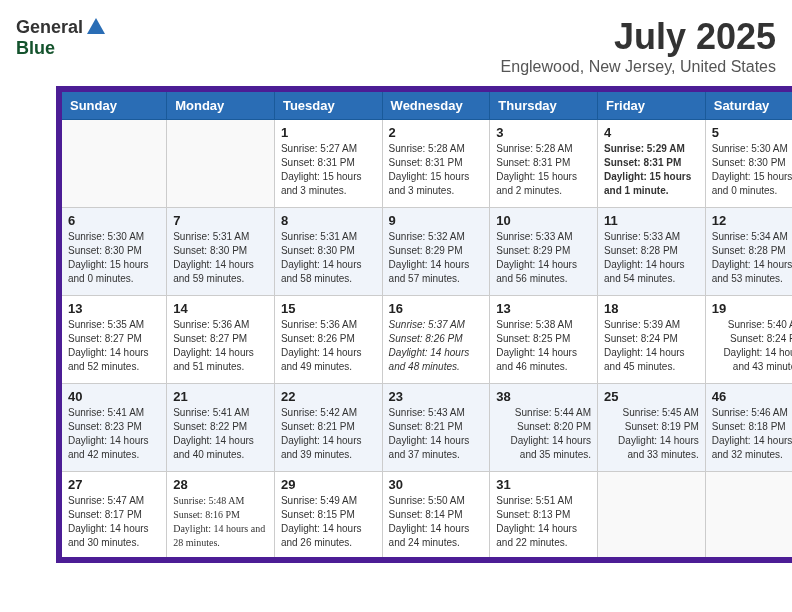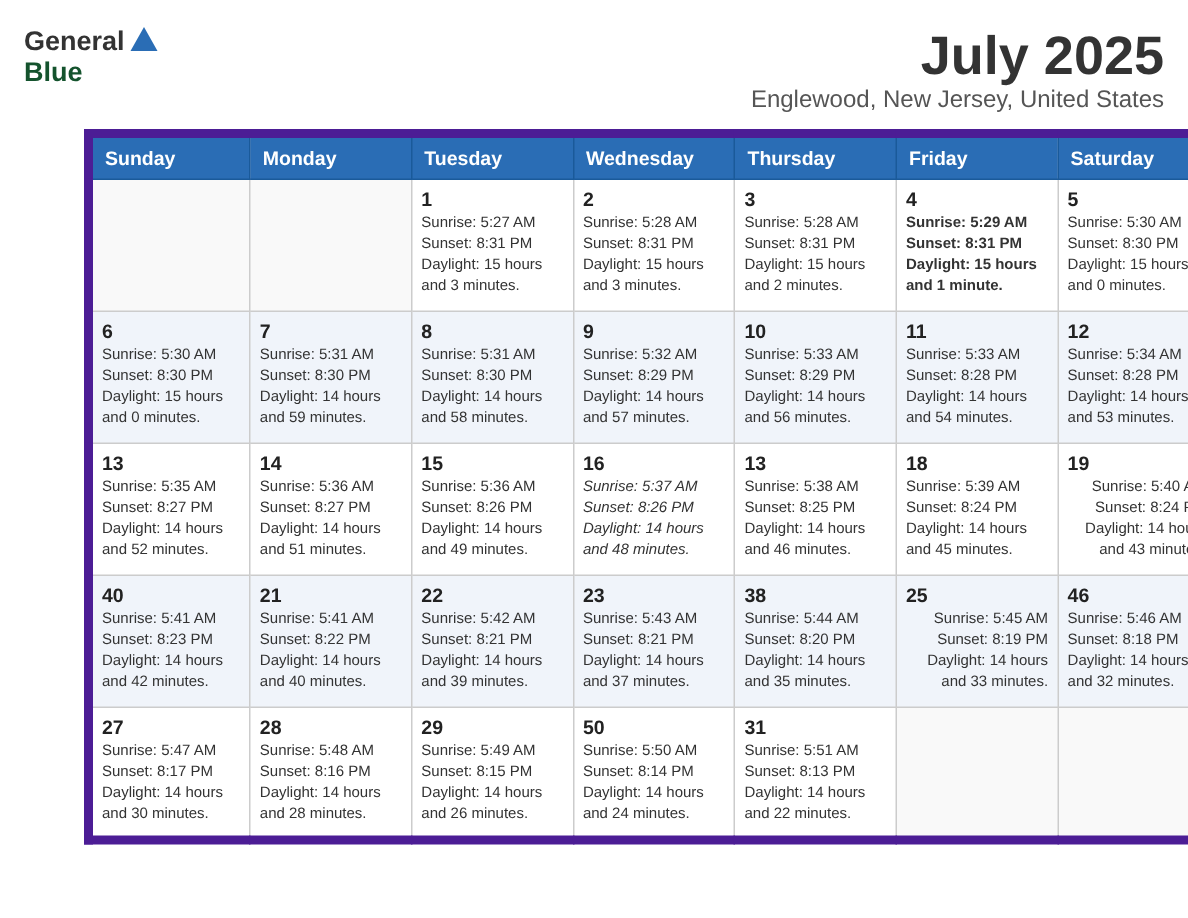--- a/index.html
+++ b/index.html
@@ -264,21 +264,21 @@
 Daylight: 14 hours and 39 minutes.</div>
         </td>
         <td>
           <div class="day-number">23</div>
           <div class="day-info" style="white-space: pre-line;">Sunrise: 5:43 AM
 Sunset: 8:21 PM
 Daylight: 14 hours and 37 minutes.</div>
         </td>
         <td>
           <div class="day-number">38</div>
-          <div class="day-info" style="white-space: pre-line;">Sunrise: 5:44 AM
+          <div class="day-info" style="white-space: pre-line; text-align: right;">Sunrise: 5:44 AM
 Sunset: 8:20 PM
 Daylight: 14 hours and 35 minutes.</div>
         </td>
         <td>
           <div class="day-number">25</div>
           <div class="day-info" style="white-space: pre-line; text-align: right;">Sunrise: 5:45 AM
 Sunset: 8:19 PM
 Daylight: 14 hours and 33 minutes.</div>
         </td>
         <td>
@@ -290,32 +290,32 @@
       </tr>
       <tr class="row-odd">
         <td>
           <div class="day-number">27</div>
           <div class="day-info" style="white-space: pre-line;">Sunrise: 5:47 AM
 Sunset: 8:17 PM
 Daylight: 14 hours and 30 minutes.</div>
         </td>
         <td>
           <div class="day-number">28</div>
-          <div class="day-info" style="white-space: pre-line;">Sunrise: 5:48 AM
+          <div class="day-info" style="white-space: pre-line; font-family: Liberation Serif, serif;">Sunrise: 5:48 AM
 Sunset: 8:16 PM
 Daylight: 14 hours and 28 minutes.</div>
         </td>
         <td>
           <div class="day-number">29</div>
           <div class="day-info" style="white-space: pre-line;">Sunrise: 5:49 AM
 Sunset: 8:15 PM
 Daylight: 14 hours and 26 minutes.</div>
         </td>
         <td>
-          <div class="day-number">50</div>
+          <div class="day-number">30</div>
           <div class="day-info" style="white-space: pre-line;">Sunrise: 5:50 AM
 Sunset: 8:14 PM
 Daylight: 14 hours and 24 minutes.</div>
         </td>
         <td>
           <div class="day-number">31</div>
           <div class="day-info" style="white-space: pre-line;">Sunrise: 5:51 AM
 Sunset: 8:13 PM
 Daylight: 14 hours and 22 minutes.</div>
         </td>

